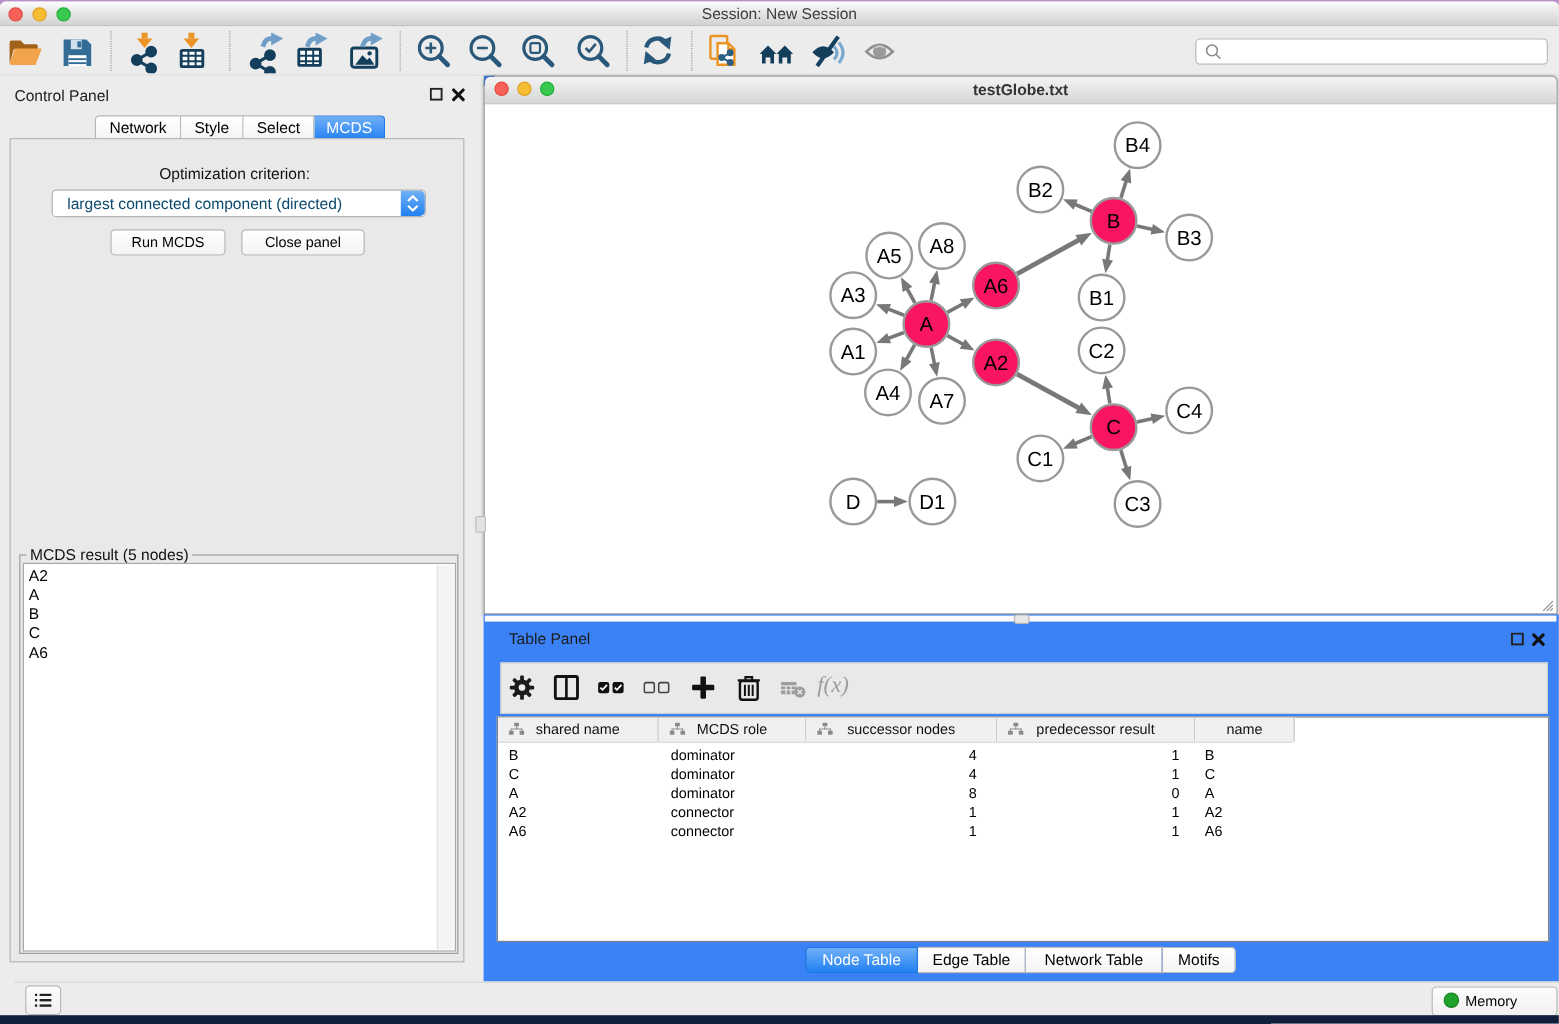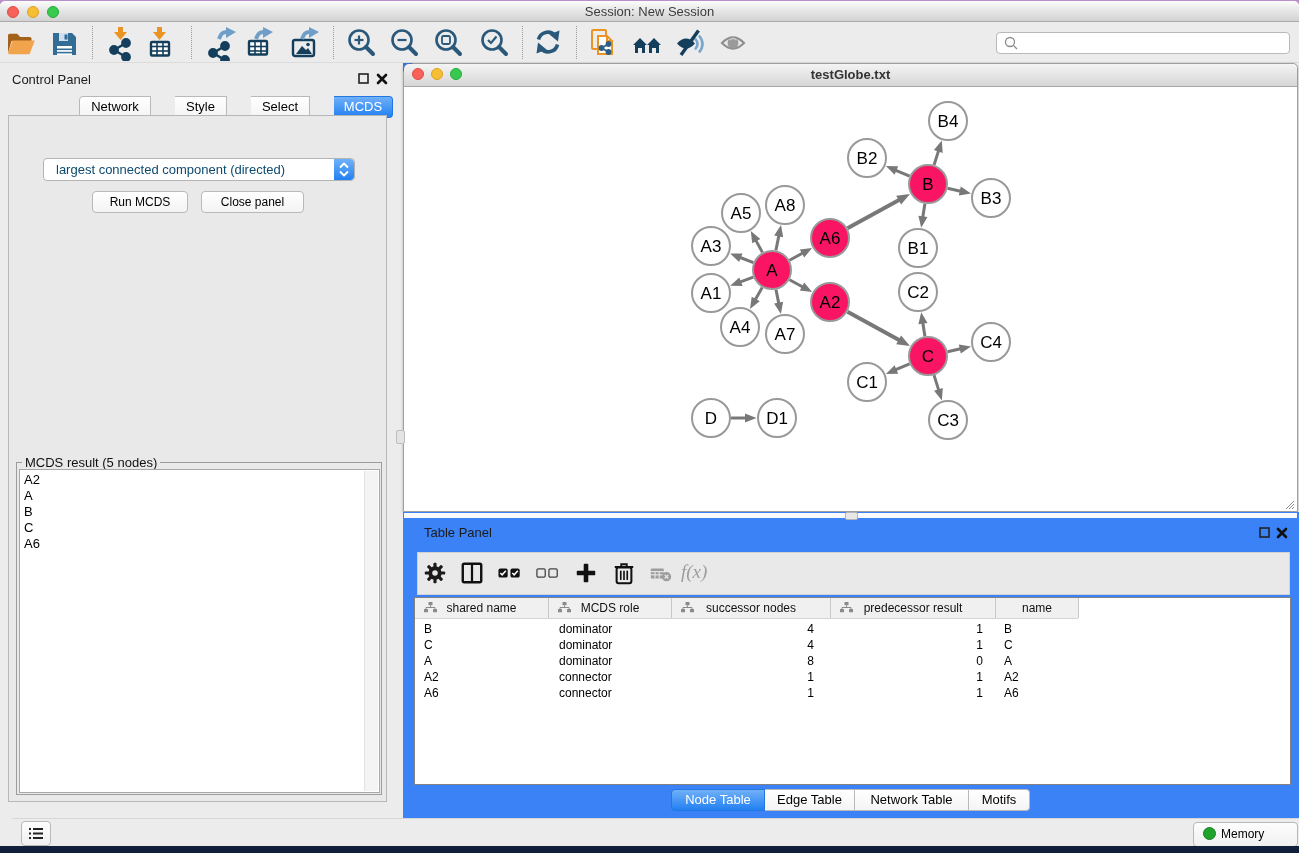--- a/index.html
+++ b/index.html
@@ -194,27 +194,28 @@
       </div>
 </div>
 <div id="cpanel" class="abs">
   <div class="phead" style="position:absolute;left:12px;top:9px;">Control Panel</div>
   <svg class="abs" style="left:358px;top:10px" width="12" height="12" viewBox="0 0 12 12">
         <rect x="1" y="1" width="9" height="9" fill="none" stroke="#222" stroke-width="1.6"></rect>
       </svg>
   <svg class="abs" style="left:376px;top:10px" width="12" height="12" viewBox="0 0 12 12">
         <path d="M2 2 L10 10 M10 2 L2 10" stroke="#111" stroke-width="2.6" stroke-linecap="round"></path>
       </svg>
-  <div class="tabs" style="left:79px;top:33px;gap:24px;">
+  <div class="tabs" style="left:79px;top:33px;">
     <div class="tab first" style="width:70px;">Network</div>
     <div class="tab" style="width:51px;">Style</div>
     <div class="tab" style="width:58px;">Select</div>
     <div class="tab sel last" style="width:58px;">MCDS</div>
   </div>
   <div id="cpbox" class="abs"></div>
+  <div id="optlabel" class="abs">Optimization criterion:</div>
   <div id="dropdown" class="abs"><span style="padding-left:12px;">largest connected component (directed)</span>
     <div id="ddblue">
           <svg width="12" height="15" viewBox="0 0 12 15" style="position:absolute;left:4px;top:3px;">
             <path d="M2 5.5 L6 1.5 L10 5.5" fill="none" stroke="#fff" stroke-width="1.8" stroke-linejoin="round"></path>
             <path d="M2 9.5 L6 13.5 L10 9.5" fill="none" stroke="#fff" stroke-width="1.8" stroke-linejoin="round"></path>
           </svg>
         </div>
   </div>
   <div class="btn" style="left:92px;top:128px;width:94px;">Run MCDS</div>
   <div class="btn" style="left:201px;top:128px;width:101px;">Close panel</div>

